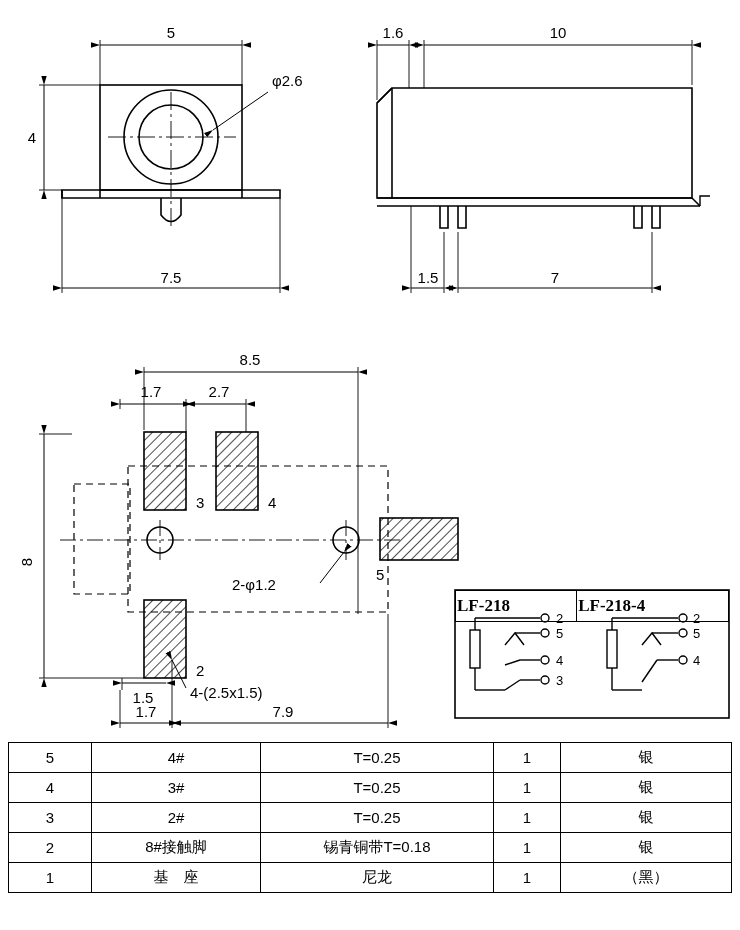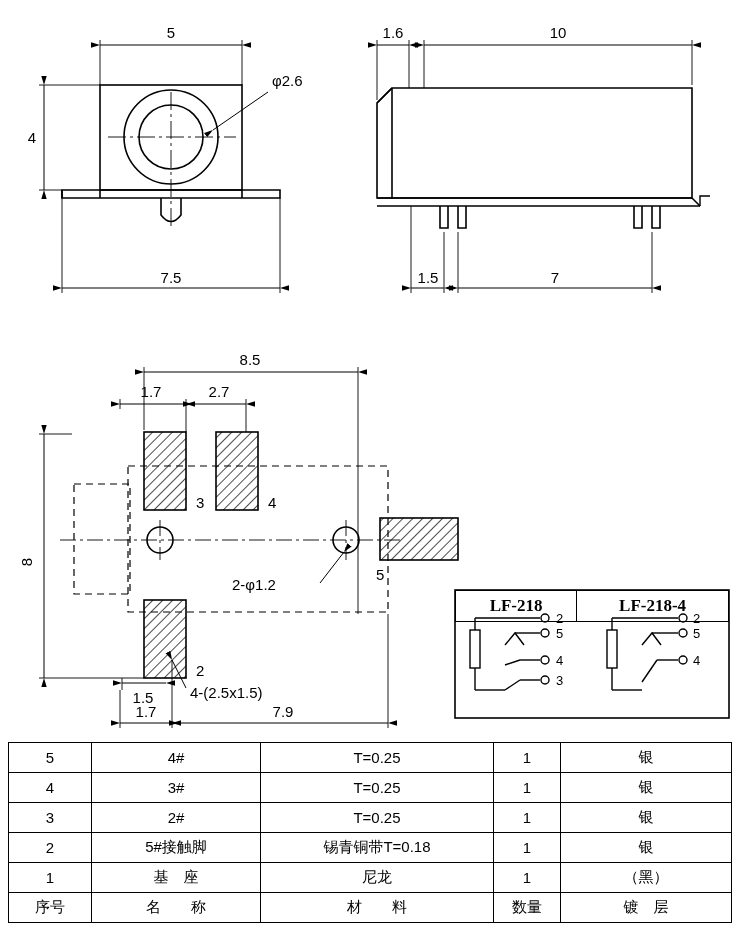--- a/index.html
+++ b/index.html
@@ -10,21 +10,21 @@
   .lbl-sm{font-family:"Liberation Sans",sans-serif;font-size:13px;fill:#000;}
   .tbl{position:absolute;left:8px;top:742px;width:724px;border-collapse:collapse;}
   .tbl td{border:1px solid #000;height:29px;text-align:center;font-size:15px;font-family:"Liberation Sans",sans-serif;padding:0;}
   .c1{width:82px;}
   .c2{width:168px;}
   .c3{width:232px;margin-left:24px;}
   .c4{width:66px;}
   .c5{width:auto;}
   .legend{position:absolute;left:455px;top:590px;width:274px;height:128px;}
   .legend table{border-collapse:collapse;width:274px;}
-  .legend td{border:1px solid #000;text-align:center;font-size:17px;font-weight:bold;font-family:"Liberation Serif",serif;height:28px;}
+  .legend td{border:1px solid #000;font-size:17px;font-weight:bold;font-family:"Liberation Serif",serif;height:28px;}
 </style>
 </head>
 <body>
 
 <div id="sheet">
 
 <svg width="740" height="745" viewBox="0 0 740 745">
   <defs>
     <pattern id="hatch" width="7" height="7" patternTransform="rotate(45)" patternUnits="userSpaceOnUse">
       <line x1="0" y1="0" x2="0" y2="7" stroke="#000" stroke-width="1.4"></line>
@@ -289,35 +289,28 @@
   </tr>
   <tr>
     <td class="c1">3</td>
     <td class="c2">2#</td>
     <td class="c3">T=0.25</td>
     <td class="c4">1</td>
     <td class="c5">银</td>
   </tr>
   <tr>
     <td class="c1">2</td>
-    <td class="c2">5#接触脚</td>
+    <td class="c2">8#接触脚</td>
     <td class="c3">锡青铜带T=0.18</td>
     <td class="c4">1</td>
     <td class="c5">银</td>
   </tr>
   <tr>
     <td class="c1">1</td>
     <td class="c2">基　座</td>
     <td class="c3">尼龙</td>
     <td class="c4">1</td>
     <td class="c5">（黑）</td>
   </tr>
-  <tr>
-    <td class="c1">序号</td>
-    <td class="c2">名　　称</td>
-    <td class="c3">材　　料</td>
-    <td class="c4">数量</td>
-    <td class="c5">镀　层</td>
-  </tr>
 </tbody>
     </table>
 
 </div>
 
 </body></html>

